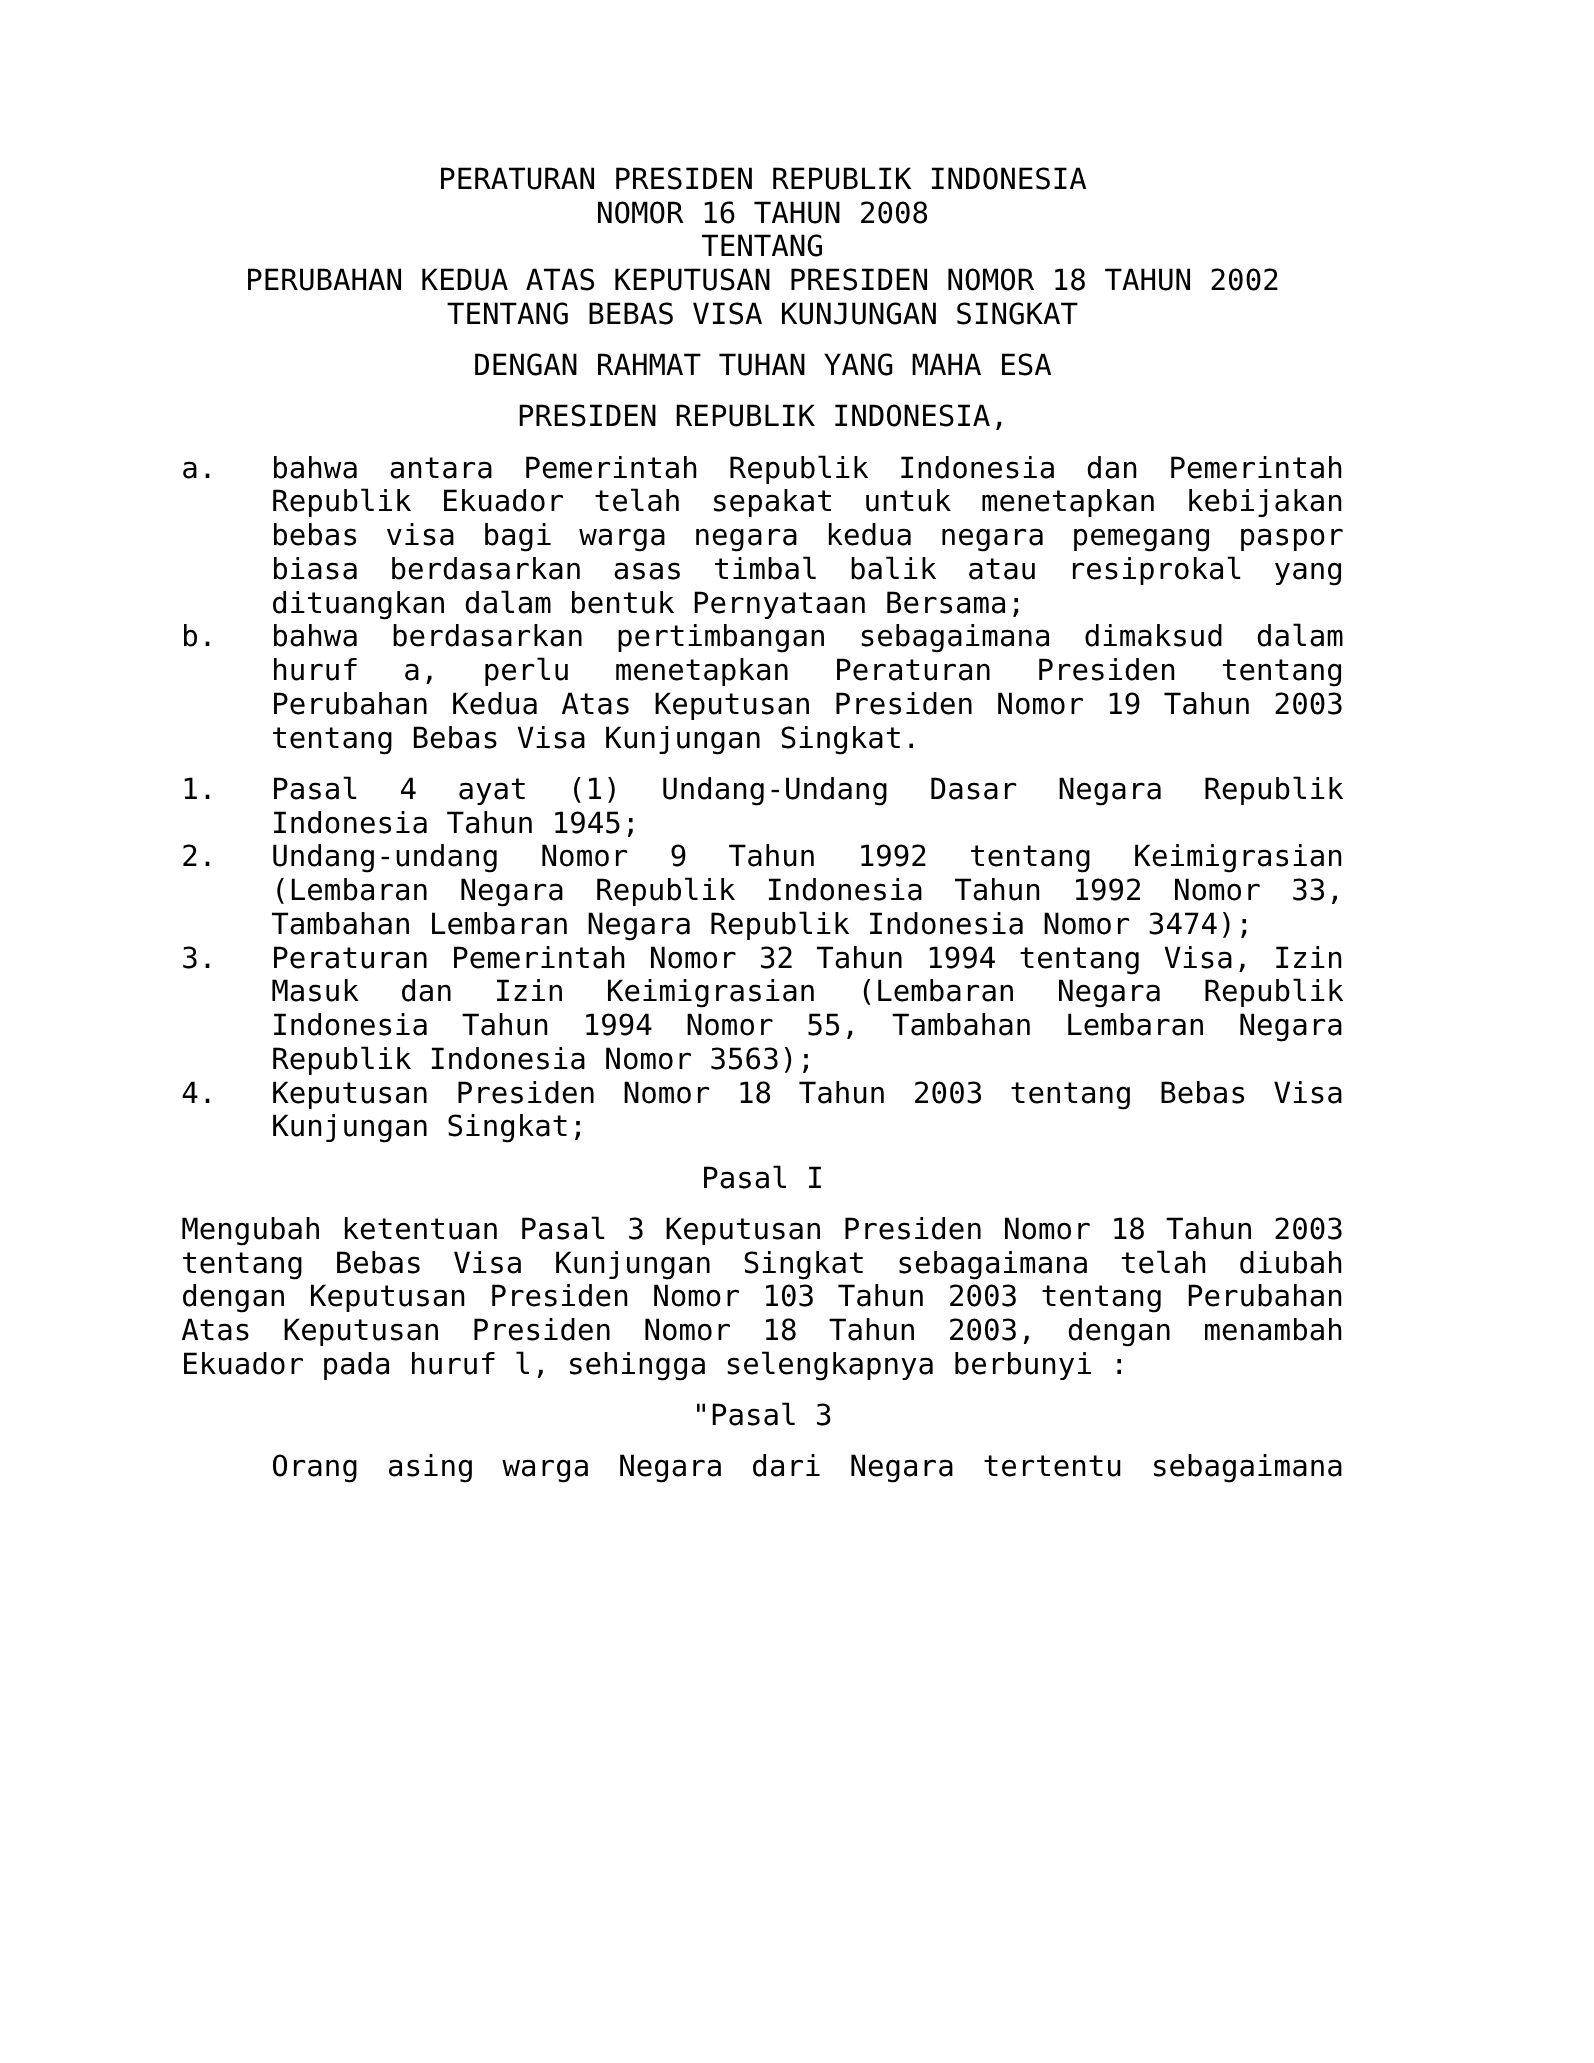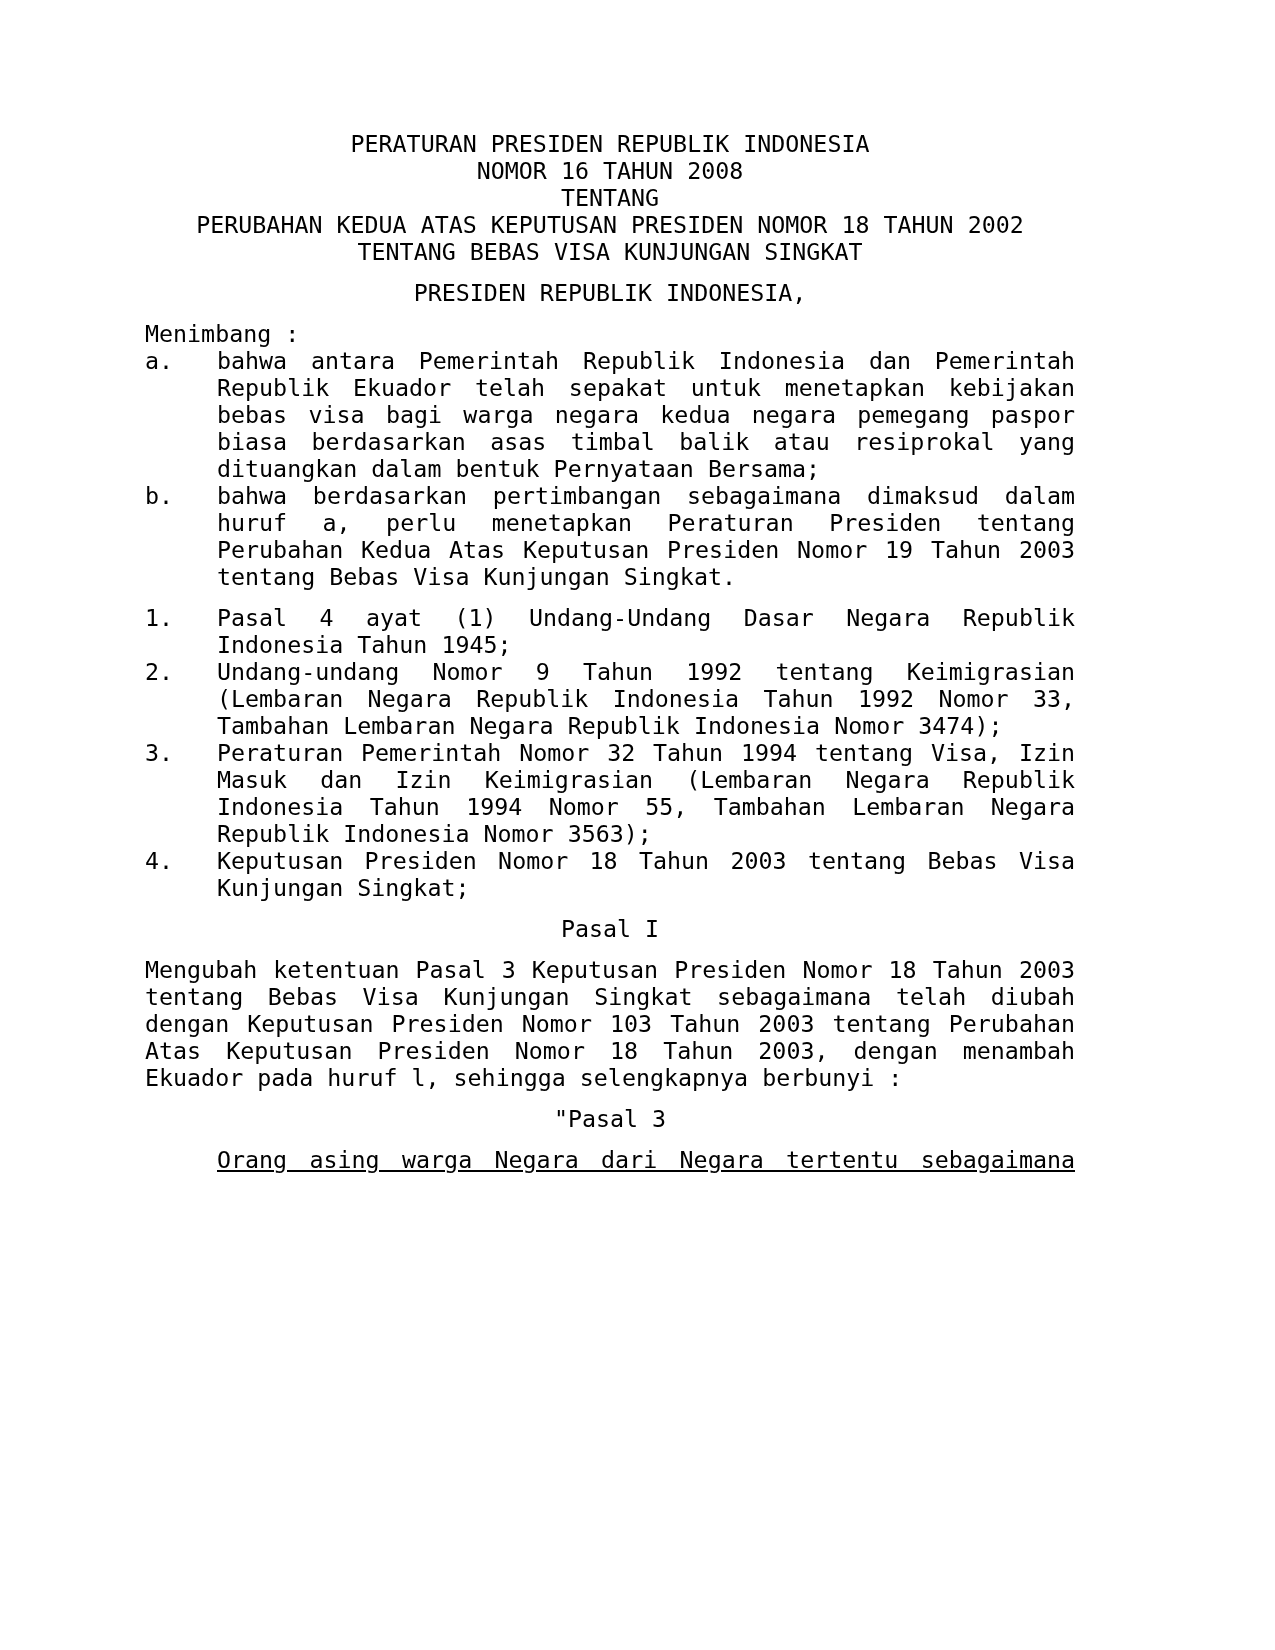--- a/index.html
+++ b/index.html
@@ -27,41 +27,40 @@
   }
   .marker {
     display: inline-block;
     width: 72px;
     text-indent: 0;
   }
   .first-indent {
     text-indent: 72px;
     text-align: justify;
     text-align-last: justify;
-    text-decoration: underline;
   }
 </style>
 </head>
 <body>
 
 <div class="page">
 
   <div class="center block">
     <div>PERATURAN PRESIDEN REPUBLIK INDONESIA</div>
     <div>NOMOR 16 TAHUN 2008</div>
     <div>TENTANG</div>
     <div>PERUBAHAN KEDUA ATAS KEPUTUSAN PRESIDEN NOMOR 18 TAHUN 2002</div>
     <div>TENTANG BEBAS VISA KUNJUNGAN SINGKAT</div>
   </div>
 
+  <div class="center block">DENGAN RAHMAT TUHAN YANG MAHA ESA</div>
 
   <div class="center block">PRESIDEN REPUBLIK INDONESIA,</div>
 
   <div class="block">
-    <div>Menimbang :</div>
     <div class="hang"><span class="marker">a.</span><span>bahwa antara Pemerintah Republik Indonesia dan Pemerintah Republik Ekuador telah sepakat untuk menetapkan kebijakan bebas visa bagi warga negara kedua negara pemegang paspor biasa berdasarkan asas timbal balik atau resiprokal yang dituangkan dalam bentuk Pernyataan Bersama;</span></div>
     <div class="hang"><span class="marker">b.</span><span>bahwa berdasarkan pertimbangan sebagaimana dimaksud dalam huruf a, perlu menetapkan Peraturan Presiden tentang Perubahan Kedua Atas Keputusan Presiden Nomor 19 Tahun 2003 tentang Bebas Visa Kunjungan Singkat.</span></div>
   </div>
 
   <div class="block">
     <div class="hang"><span class="marker">1.</span><span>Pasal 4 ayat (1) Undang-Undang Dasar Negara Republik Indonesia Tahun 1945;</span></div>
     <div class="hang"><span class="marker">2.</span><span>Undang-undang Nomor 9 Tahun 1992 tentang Keimigrasian (Lembaran Negara Republik Indonesia Tahun 1992 Nomor 33, Tambahan Lembaran Negara Republik Indonesia Nomor 3474);</span></div>
     <div class="hang"><span class="marker">3.</span><span>Peraturan Pemerintah Nomor 32 Tahun 1994 tentang Visa, Izin Masuk dan Izin Keimigrasian (Lembaran Negara Republik Indonesia Tahun 1994 Nomor 55, Tambahan Lembaran Negara Republik Indonesia Nomor 3563);</span></div>
     <div class="hang"><span class="marker">4.</span><span>Keputusan Presiden Nomor 18 Tahun 2003 tentang Bebas Visa Kunjungan Singkat;</span></div>
   </div>

